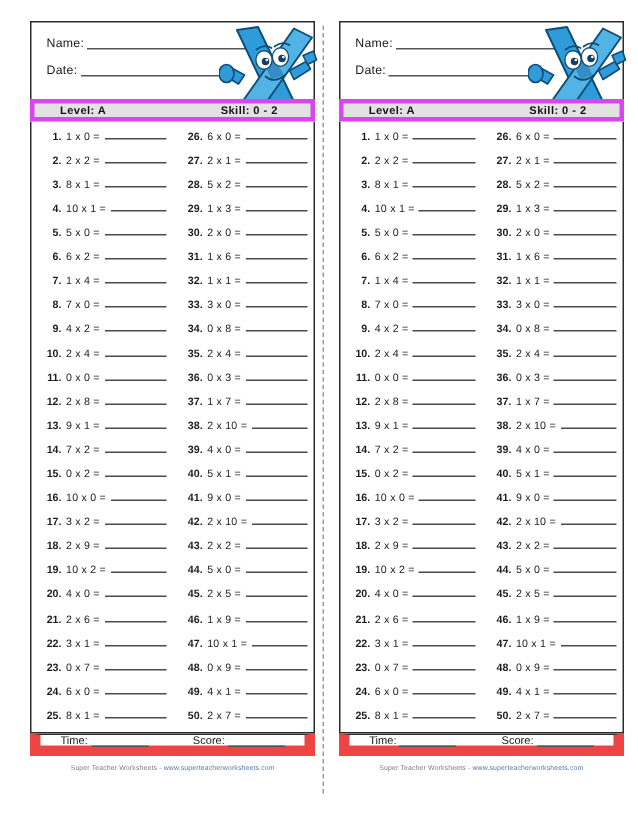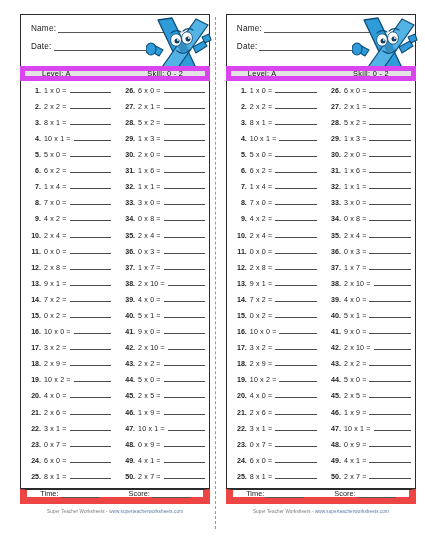--- a/index.html
+++ b/index.html
@@ -64,27 +64,27 @@
   .field-rule {
     flex: 0 0 auto;
     border-bottom: 1px solid #555;
     height: 8px;
   }
   .rule-name { width: 118px; }
   .rule-date { width: 98px; }
 
   
   .banner {
-    border: 5px solid #d946ef;
+    border: 3px solid #d946ef;
     background: #e2e2e2;
     height: 15px;
     display: flex;
     align-items: center;
     font-size: 7.4px;
-    font-weight: normal;
+    font-weight: bold;
     color: #111;
     position: relative;
   }
   .banner .lvl { margin-left: 17px; letter-spacing: .3px; }
   .banner .skl { margin-left: auto; margin-right: 22px; letter-spacing: .3px; }
 
   
   .body-box {
     border: 1px solid #2b2b2b;
     border-top: none;

